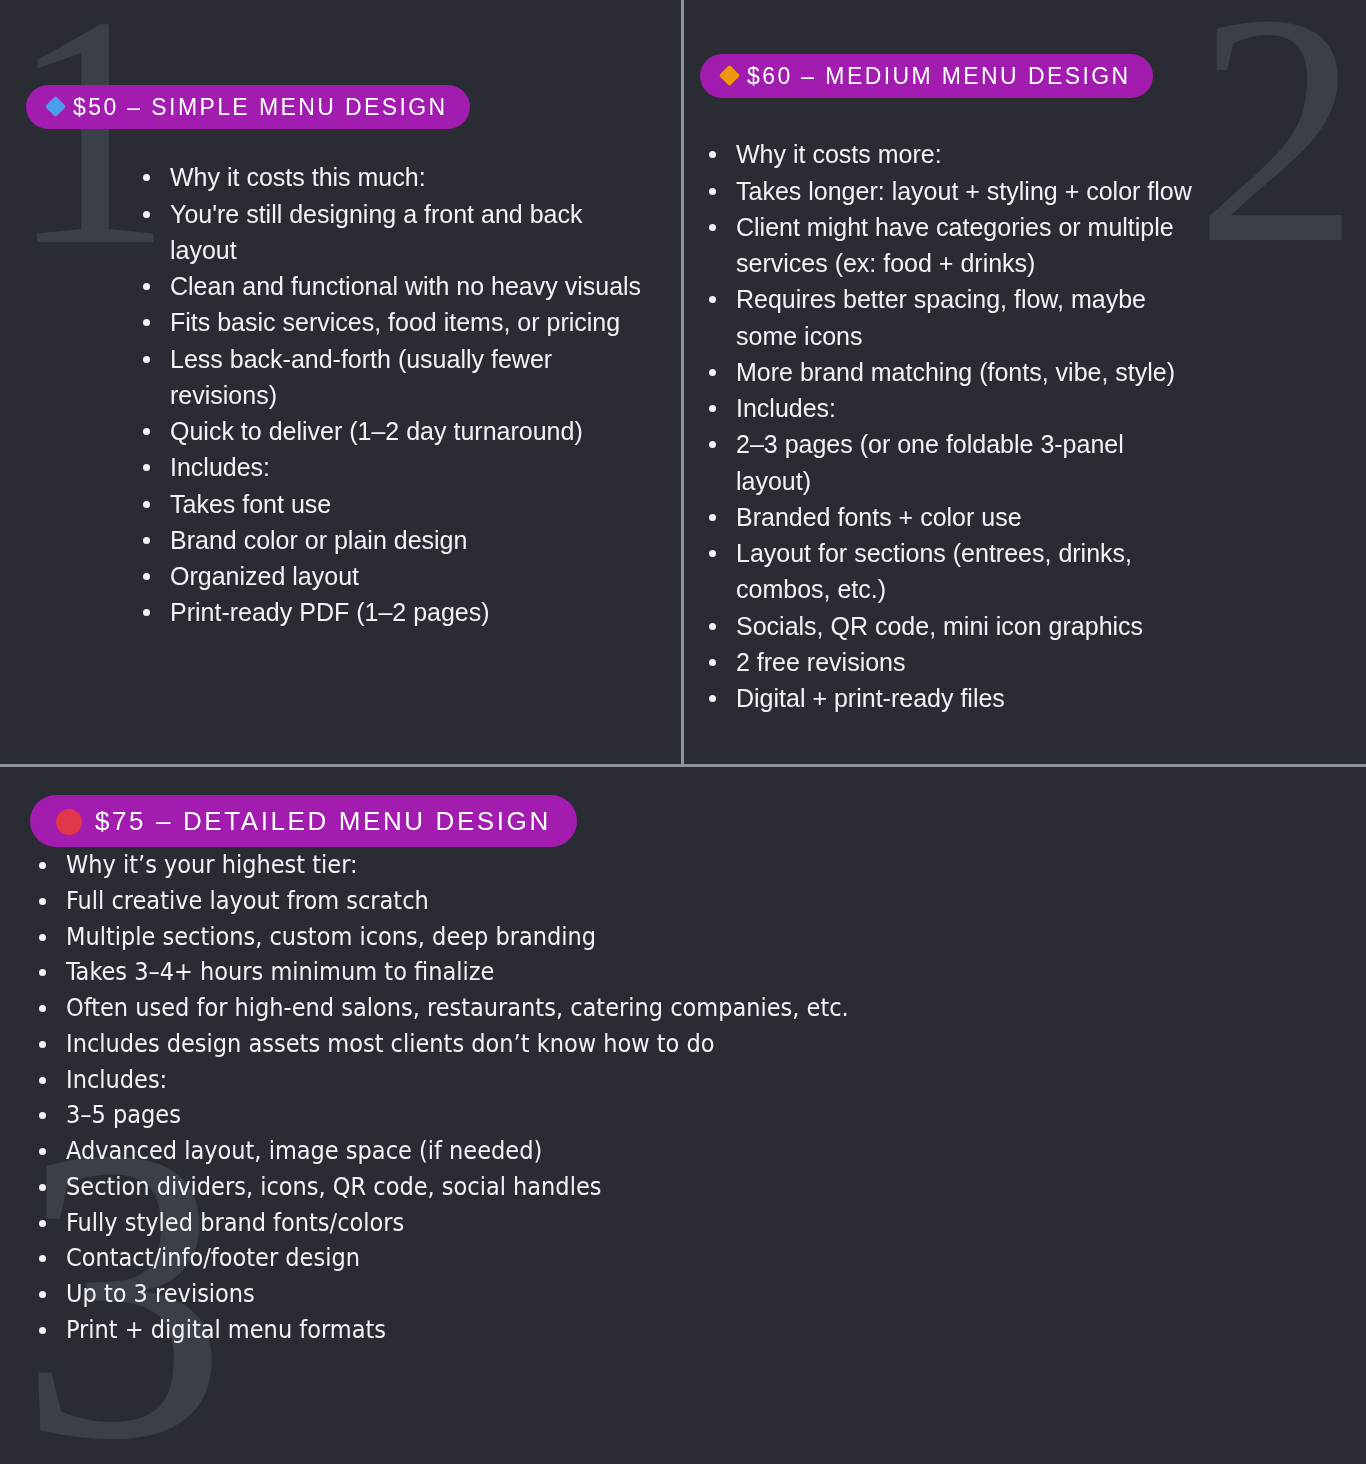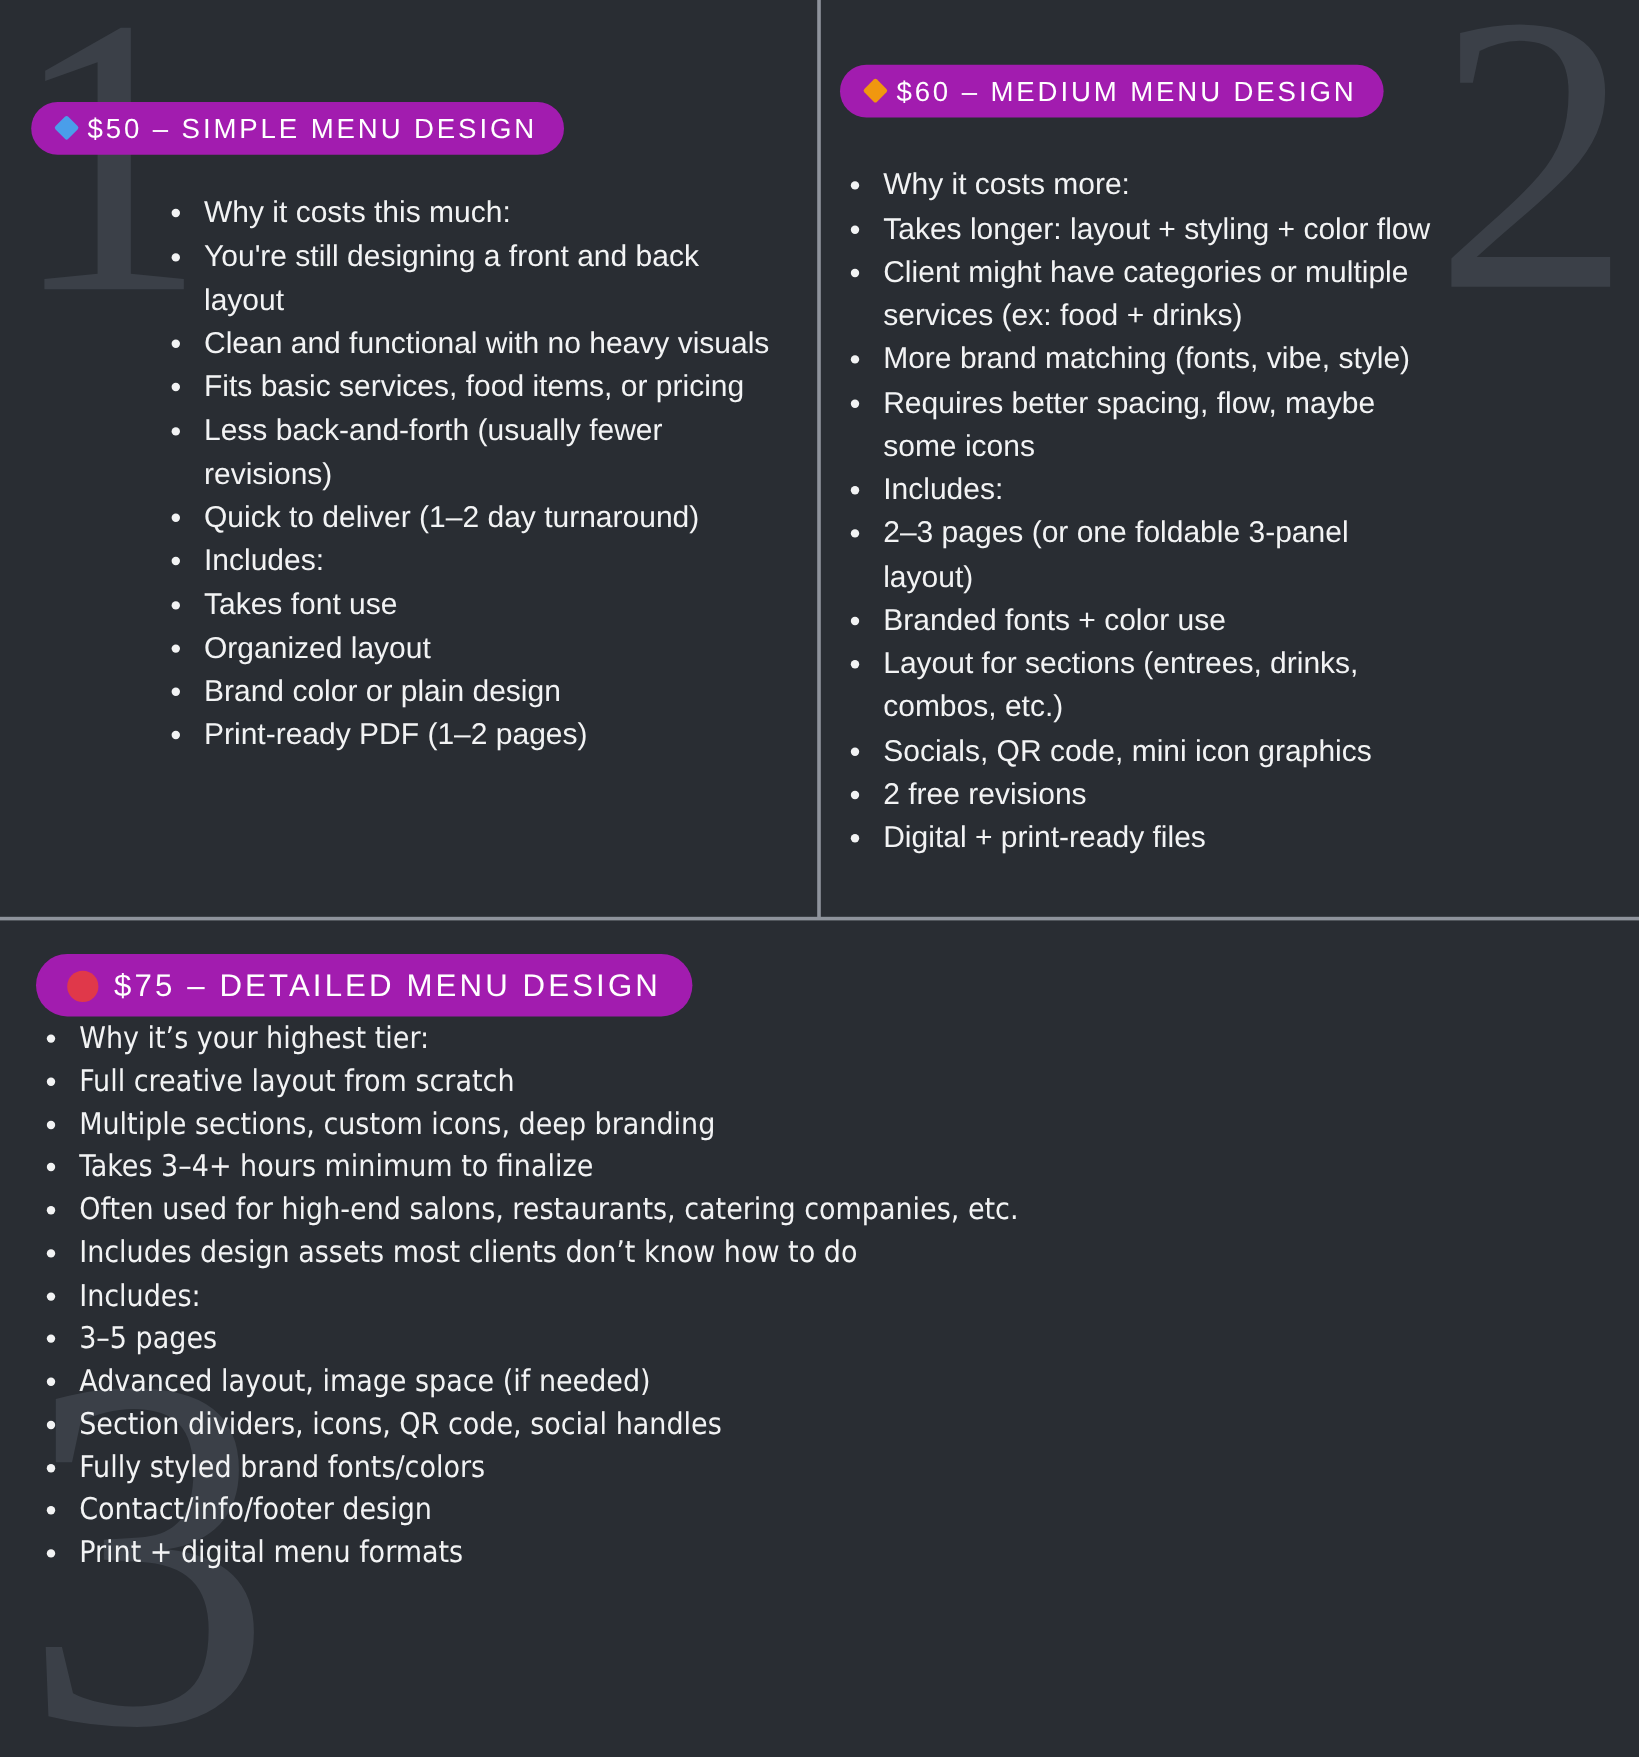--- a/index.html
+++ b/index.html
@@ -225,36 +225,36 @@
     </div>
     <ul class="blist list-col">
       <li>Why it costs this much:</li>
       <li>You're still designing a front and back layout</li>
       <li>Clean and functional with no heavy visuals</li>
       <li>Fits basic services, food items, or pricing</li>
       <li>Less back-and-forth (usually fewer revisions)</li>
       <li>Quick to deliver (1–2 day turnaround)</li>
       <li>Includes:</li>
       <li>Takes font use</li>
+      <li>Brand color or plain design</li>
       <li>Organized layout</li>
-      <li>Brand color or plain design</li>
       <li>Print-ready PDF (1–2 pages)</li>
     </ul>
   </div>
 
   <div class="panel panel-two">
     <div class="badge-wrap">
       <span class="badge"><span class="badge-mark mark-diamond mark-diamond-orange"></span><span>$60 – MEDIUM MENU DESIGN</span></span>
     </div>
     <ul class="blist list-col">
       <li>Why it costs more:</li>
       <li>Takes longer: layout + styling + color flow</li>
       <li>Client might have categories or multiple services (ex: food + drinks)</li>
+      <li>Requires better spacing, flow, maybe some icons</li>
       <li>More brand matching (fonts, vibe, style)</li>
-      <li>Requires better spacing, flow, maybe some icons</li>
       <li>Includes:</li>
       <li>2–3 pages (or one foldable 3-panel layout)</li>
       <li>Branded fonts + color use</li>
       <li>Layout for sections (entrees, drinks, combos, etc.)</li>
       <li>Socials, QR code, mini icon graphics</li>
       <li>2 free revisions</li>
       <li>Digital + print-ready files</li>
     </ul>
   </div>
 
@@ -268,17 +268,18 @@
       <li>Multiple sections, custom icons, deep branding</li>
       <li>Takes 3–4+ hours minimum to finalize</li>
       <li>Often used for high-end salons, restaurants, catering companies, etc.</li>
       <li>Includes design assets most clients don’t know how to do</li>
       <li>Includes:</li>
       <li>3–5 pages</li>
       <li>Advanced layout, image space (if needed)</li>
       <li>Section dividers, icons, QR code, social handles</li>
       <li>Fully styled brand fonts/colors</li>
       <li>Contact/info/footer design</li>
+      <li>Up to 3 revisions</li>
       <li>Print + digital menu formats</li>
     </ul>
   </div>
 
 </div>
 
 </body></html>

